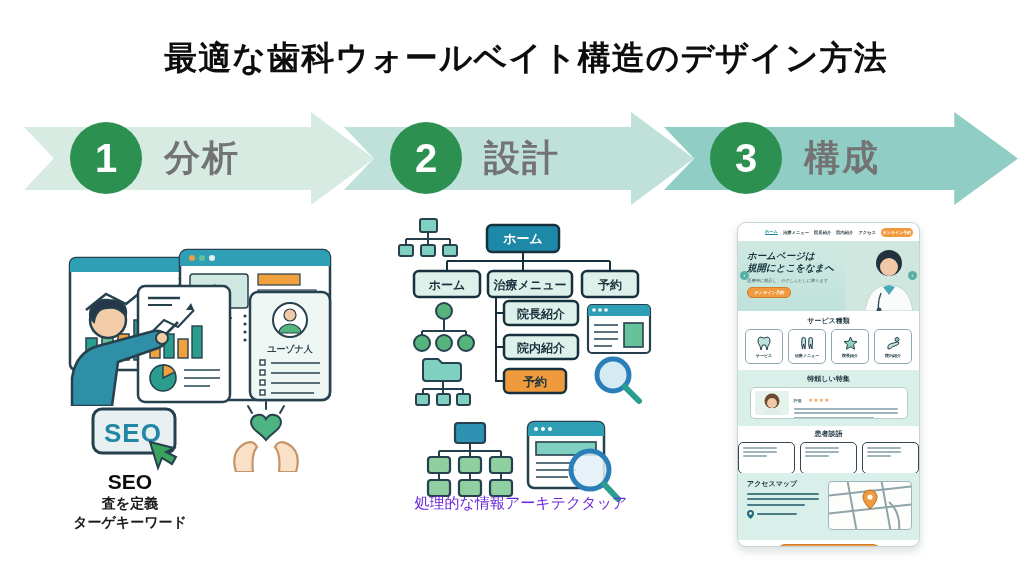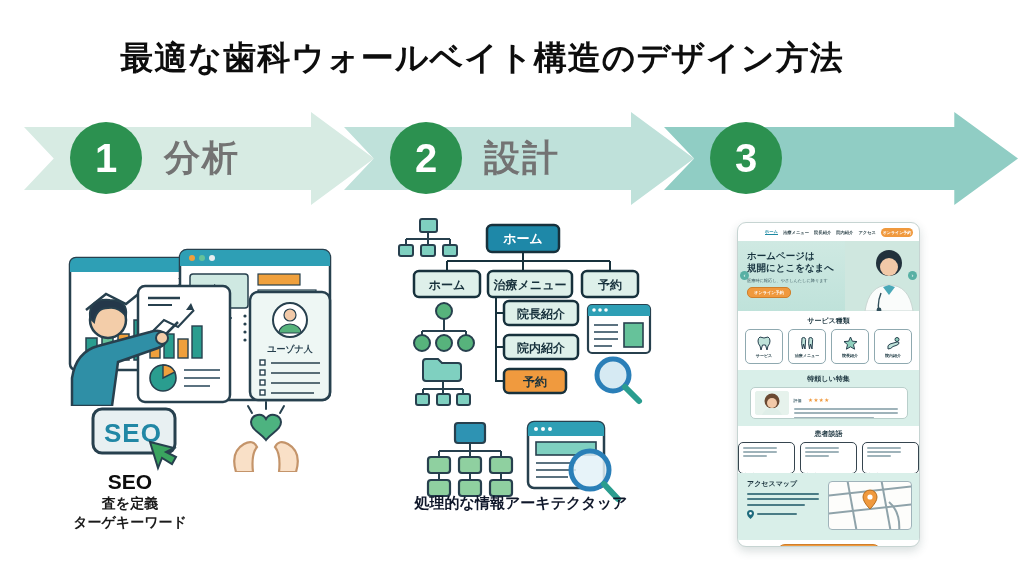--- a/index.html
+++ b/index.html
@@ -1,52 +1,52 @@
 <!DOCTYPE html>
 <html><head>
 <meta charset="utf-8">
 <style>
   html,body{margin:0;padding:0;background:#ffffff;}
   .canvas{position:relative;width:1024px;height:572px;background:#ffffff;overflow:hidden;
           font-family:"Liberation Sans","DejaVu Sans",sans-serif;color:#111;}
   .page-title{position:absolute;top:36px;left:0;width:964px;text-align:center;
-              font-size:33px;font-weight:900;letter-spacing:1px;color:#0d0d0d;}
+              font-size:33px;font-weight:900;letter-spacing:1px;color:#0d0d0d;padding-left:44px;}
 
   
   .step{position:absolute;top:112px;height:93px;}
   .ribbon{position:absolute;inset:0;
           clip-path:polygon(0% 16%,82% 16%,82% 0%,100% 50%,82% 100%,82% 84%,0% 84%,8.5% 50%);}
   .step1 .ribbon{background:#d7ebe3;}
   .step2 .ribbon{background:#bfe1da;}
   .step3 .ribbon{background:#90cdc4;}
   .step-circle{position:absolute;left:46px;top:10px;width:72px;height:72px;border-radius:50%;
                background:#2c9150;display:flex;align-items:center;justify-content:center;}
   .step-number{color:#fff;font-size:40px;font-weight:800;}
   .step-label{position:absolute;left:140px;top:0;height:93px;display:flex;align-items:center;
               font-size:36px;font-weight:900;color:#737373;letter-spacing:2px;}
 
   
   .cap{position:absolute;text-align:center;}
   .cap-title{font-size:21px;font-weight:800;color:#0d0d0d;}
   .cap-line{font-size:14px;font-weight:700;color:#1a1a1a;line-height:1.38;}
-  .cap2-line{font-size:15px;font-weight:700;color:#0f172a;line-height:1.45;}
+  .cap2-line{font-size:15px;font-weight:400;color:#6d28d9;line-height:1.45;}
 
   svg text{font-family:"Liberation Sans","DejaVu Sans",sans-serif;}
 
   
   .mockup{position:absolute;left:737px;top:222px;width:181px;height:323px;background:#fff;
           border:1px solid #c6d4d2;border-radius:9px;box-shadow:0 4px 10px rgba(40,70,70,.18);
           overflow:hidden;font-family:"Liberation Sans","DejaVu Sans",sans-serif;}
   .mk-nav{height:18px;display:flex;align-items:center;justify-content:flex-end;gap:5px;padding:0 6px;}
   .mk-link{font-size:4.3px;color:#33484f;font-weight:700;}
   .mk-link.active{color:#1d8aa3;border-bottom:0.8px solid #1d8aa3;}
   .mk-navbtn{width:32px;height:9px;border-radius:5px;background:#f0993d;color:#fff;font-size:4px;
              font-weight:700;display:flex;align-items:center;justify-content:center;}
   .mk-hero{position:relative;height:70px;background:linear-gradient(180deg,#cfe9e2,#bfe2da);}
-  .mk-hero-text{position:absolute;left:9px;top:9px;}
+  .mk-hero-text{position:absolute;left:9px;top:9px;font-style:italic;}
   .mk-h1{font-size:9.5px;font-weight:800;color:#16323e;line-height:1.3;}
   .mk-sub{font-size:4.2px;color:#3e5d64;margin-top:3px;}
   .mk-herobtn{margin-top:4px;width:42px;height:9px;border-radius:5px;background:#f0993d;
               border:0.8px solid #cf7f2b;color:#fff;font-size:4.2px;font-weight:700;
               display:flex;align-items:center;justify-content:center;}
   .mk-doctor{position:absolute;right:0;top:0;width:74px;height:70px;overflow:hidden;}
   .mk-caro{position:absolute;top:30px;width:9px;height:9px;border-radius:50%;background:#58b0a4;
            color:#fff;font-size:6px;line-height:9px;text-align:center;}
   .mk-heading{font-size:7px;font-weight:800;color:#1d3640;text-align:center;}
   .mk-services{height:54px;}
@@ -101,20 +101,21 @@
     <div class="step-circle">
       <span class="step-number">2</span>
     </div>
     <div class="step-label">設計</div>
   </div>
   <div class="step step3" style="left:664px;width:354px;">
     <div class="ribbon"></div>
     <div class="step-circle">
       <span class="step-number">3</span>
     </div>
+    <div class="step-label">構成</div>
   </div>
 
   <svg style="position:absolute;left:62px;top:210px;" width="272" height="196" viewBox="0 0 272 196">
 
     <g>
       <rect x="8" y="48" width="150" height="112" rx="6" fill="#ffffff" stroke="#27404e" stroke-width="2.5"></rect>
       <path d="M8 54 a6 6 0 0 1 6-6 h138 a6 6 0 0 1 6 6 v8 H8 z" fill="#2e9fb5"></path>
       <rect x="24" y="128" width="11" height="22" fill="#2a9d8f" stroke="#27404e" stroke-width="1.5"></rect>
       <rect x="40" y="118" width="11" height="32" fill="#66c29a" stroke="#27404e" stroke-width="1.5"></rect>
       <rect x="56" y="124" width="11" height="26" fill="#f0a03c" stroke="#27404e" stroke-width="1.5"></rect>

